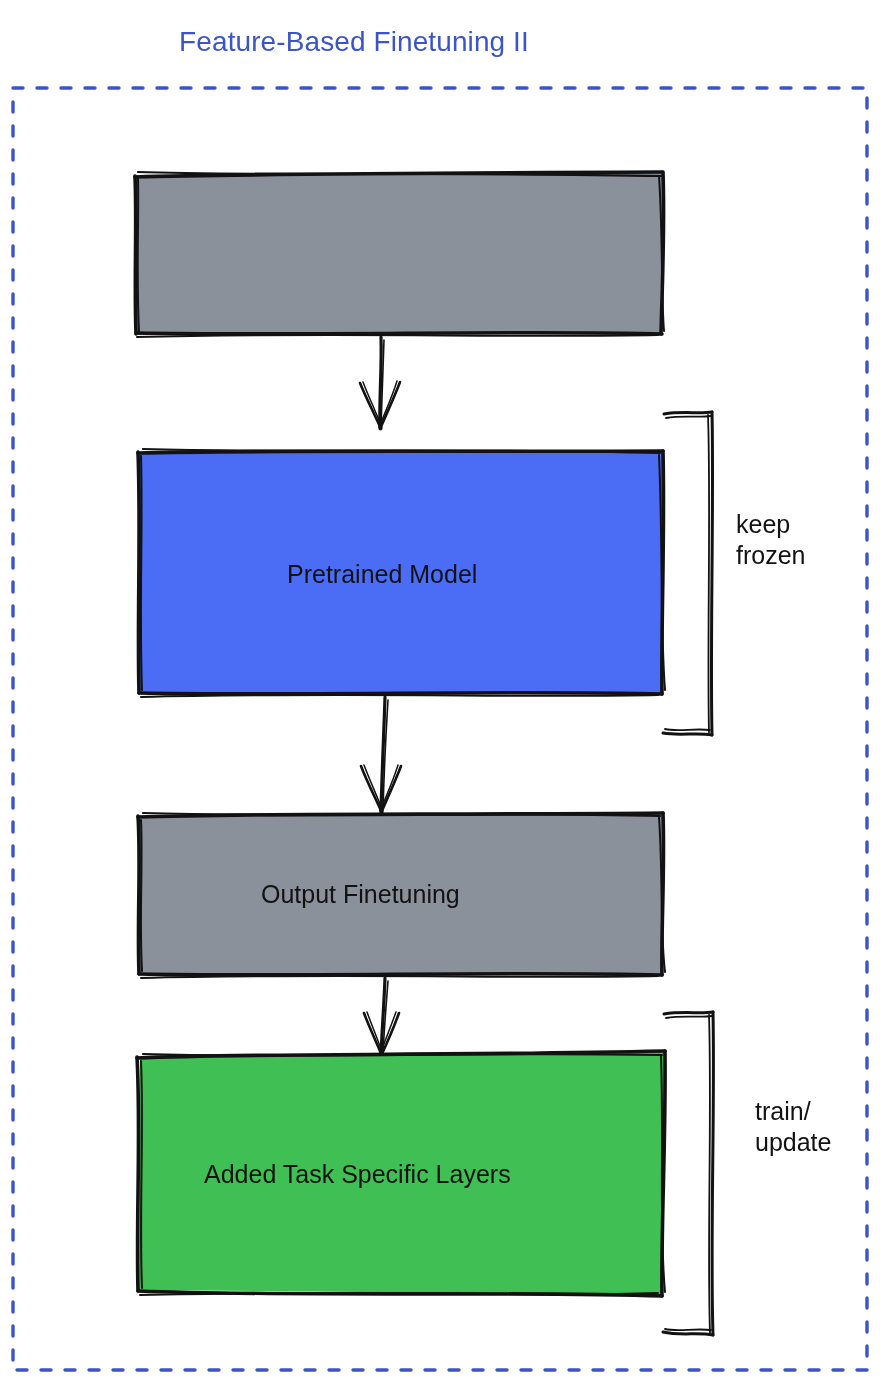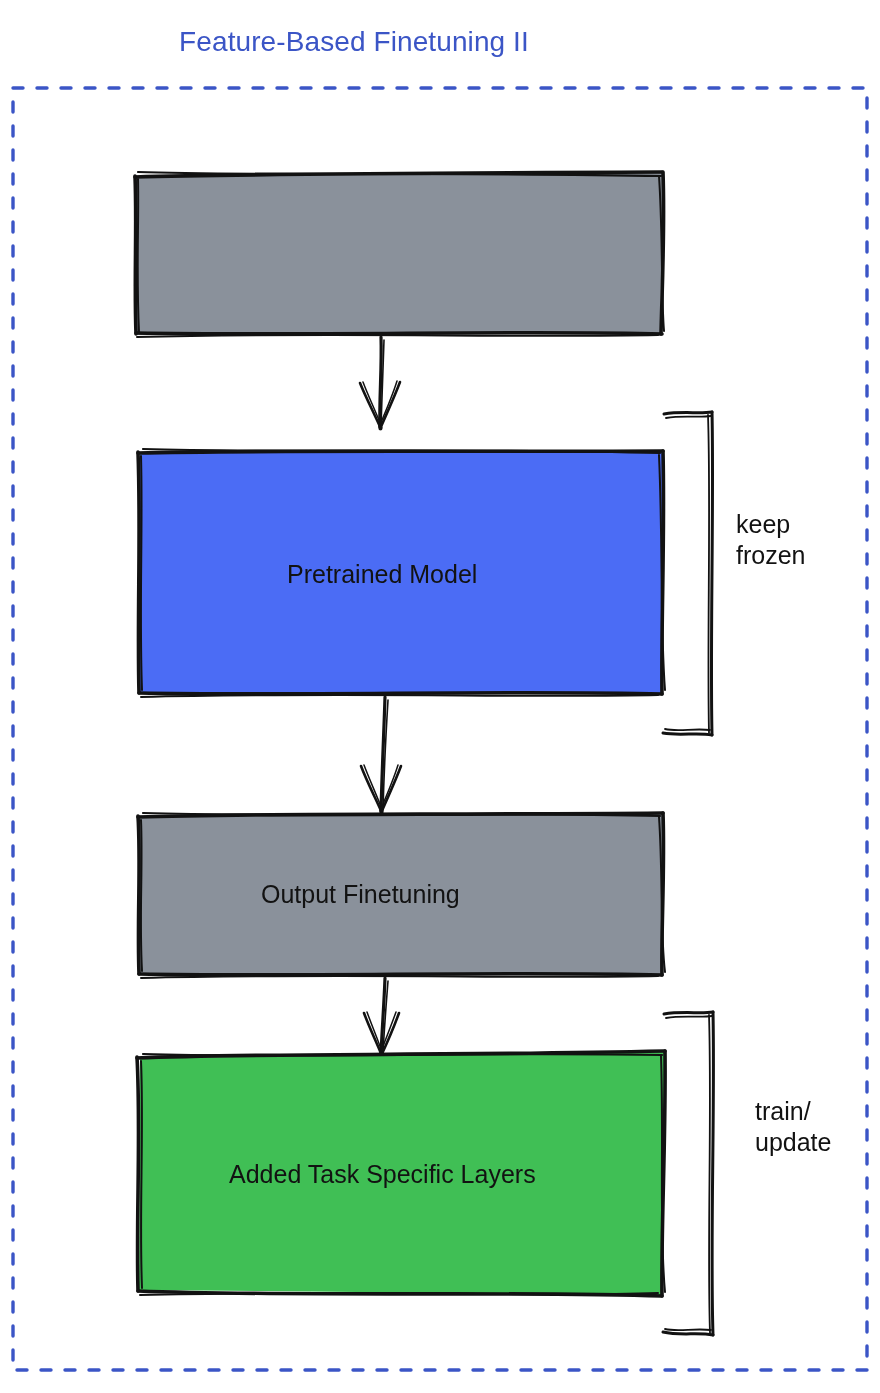--- a/index.html
+++ b/index.html
@@ -166,21 +166,21 @@
       <path d="M711,1330 C694,1328 678,1332 665,1329" fill="none" stroke="#121212" stroke-width="1.8" stroke-linecap="round"></path>
     </g>
 
   </svg>
 
 
   <div class="node-label" style="left:287px; top:560px;">Pretrained Model</div>
 
   <div class="node-label" style="left:261px; top:880px;">Output Finetuning</div>
 
-  <div class="node-label" style="left:204px; top:1160px;margin-left:25px;">Added Task Specific Layers</div>
+  <div class="node-label" style="left:204px; top:1160px;">Added Task Specific Layers</div>
 
   <div class="side-label" style="left:736px; top:500px;margin-top:9px;">keep
 frozen</div>
 
   <div class="side-label" style="left:736px; top:1096px;margin-left:19px;">train/
 update</div>
 
 </div>
 
 </body></html>

